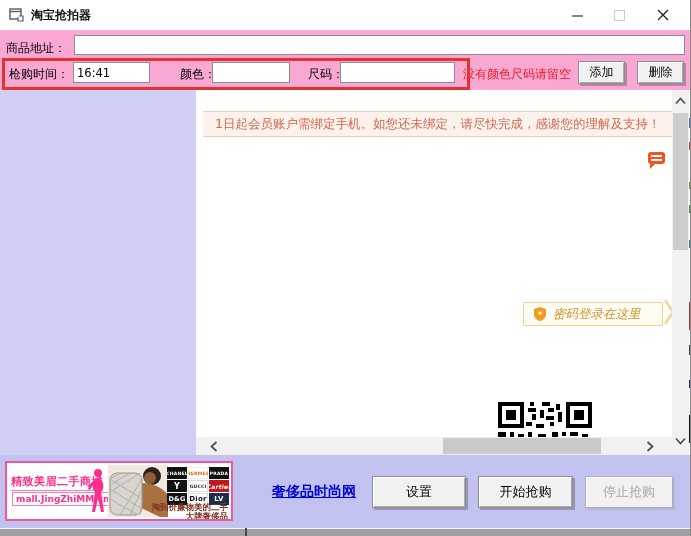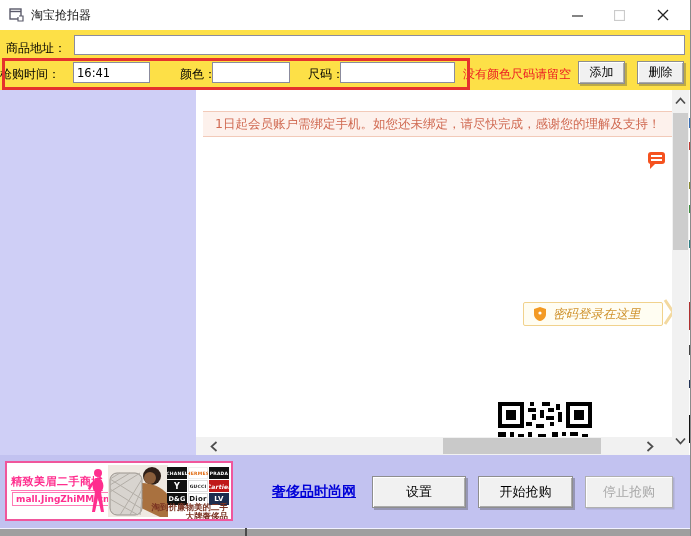--- a/index.html
+++ b/index.html
@@ -2,25 +2,25 @@
 <html><head>
 <meta charset="utf-8">
 <style>
   html,body{margin:0;padding:0;background:#e9e9e9;}
   .window{position:relative;width:691px;height:536px;overflow:hidden;
     font-family:"DejaVu Sans","Liberation Sans",sans-serif;font-size:12px;color:#000;
     background:#c7c7f0;box-shadow:0 0 0 1px #b9b9c9;}
   
   .titlebar{position:absolute;left:0;top:0;width:691px;height:30px;background:#fff;}
   .app-icon{position:absolute;left:9px;top:8px;width:15px;height:14px;}
-  .title-text{position:absolute;left:31px;top:0;line-height:30px;font-size:12px;color:#111;}
+  .title-text{position:absolute;left:31px;top:0;line-height:30px;font-size:12px;color:#111;font-weight:bold;}
   .capbtn{position:absolute;top:0;width:42px;height:30px;display:flex;align-items:center;justify-content:center;background:#fff;}
   .capbtn.min{left:556px;} .capbtn.max{left:598px;} .capbtn.close{left:642px;}
   
-  .formtop{position:absolute;left:0;top:30px;width:691px;height:60px;background:#fde047;}
+  .formtop{position:absolute;left:0;top:30px;width:691px;height:60px;background:#f9a8d4;}
   .lbl{position:absolute;font-size:12px;color:#000;white-space:nowrap;}
   .tin{position:absolute;background:#fff;border:1px solid #8b8b9d;font-family:inherit;font-size:11.5px;padding:0 3px;box-sizing:border-box;outline:none;}
   .red-frame{position:absolute;left:2px;top:58px;width:468px;height:32px;border:3px solid #e5322d;box-sizing:border-box;z-index:6;pointer-events:none;}
   .hint{position:absolute;left:463px;top:66px;color:#ec1b22;font-size:12px;z-index:5;white-space:nowrap;}
   .btn3d{position:absolute;background:#f1f1f1;border:1px solid #8e8e8e;
     box-shadow:inset 1px 1px 0 #ffffff,inset -1px -1px 0 #ababab,2px 2px 0 rgba(70,70,70,.35);
     font-family:inherit;font-size:12px;color:#000;display:flex;align-items:center;justify-content:center;cursor:pointer;}
   .btn3d.disabled{color:#a7a7a7;border-color:#b0b0b0;box-shadow:inset 1px 1px 0 #fff,1.5px 1.5px 0 rgba(120,120,120,.25);cursor:default;}
   
   .main{position:absolute;left:0;top:90px;width:691px;height:365px;}
@@ -97,21 +97,21 @@
         </svg>
     </div>
   </div>
 
   <div class="formtop">
     <span class="lbl" style="left:6px;top:10px;">商品地址：</span>
     <input class="tin" style="left: 74px; top: 5px; width: 611px; height: 20px;" value="">
   </div>
 
   <div class="red-frame"></div>
-  <span class="lbl" style="left:0;top:66px;">枪购时间：</span>
+  <span class="lbl" style="left:9px;top:66px;">枪购时间：</span>
   <input class="tin" style="left: 73px; top: 62px; width: 77px; height: 21px;" value="16:41">
   <span class="lbl" style="left:180px;top:66px;">颜色：</span>
   <input class="tin" style="left: 212px; top: 62px; width: 78px; height: 21px;" value="">
   <span class="lbl" style="left:308px;top:66px;">尺码：</span>
   <input class="tin" style="left: 340px; top: 62px; width: 115px; height: 21px;" value="">
   <span class="hint">没有颜色尺码请留空</span>
   <button class="btn3d" style="left:578px;top:61px;width:47px;height:23px;">添加</button>
   <button class="btn3d" style="left:637px;top:61px;width:47px;height:23px;">删除</button>
 
   <div class="main">

